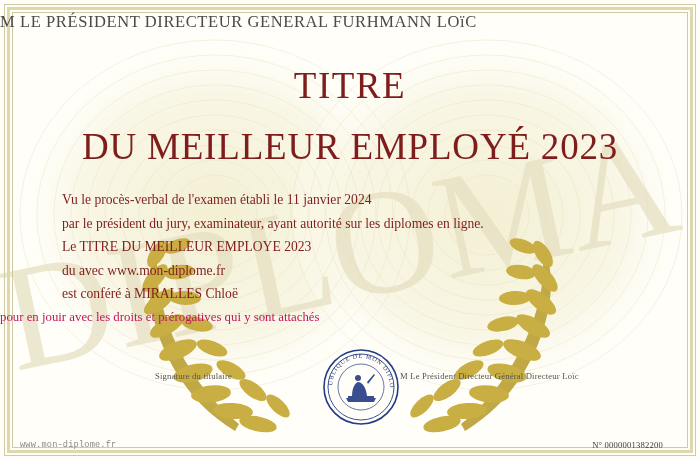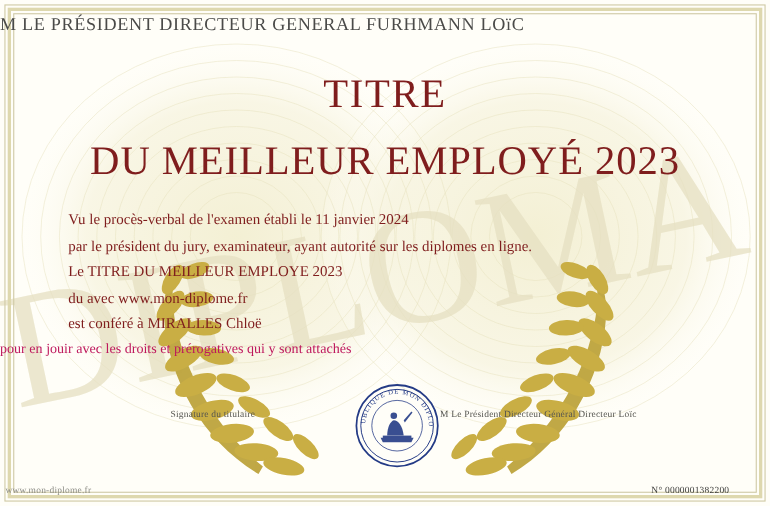--- a/index.html
+++ b/index.html
@@ -153,25 +153,26 @@
   .seal {
     position: absolute;
     left: 322px;
     top: 348px;
     width: 78px;
     height: 78px;
   }
 
   .footer-left {
     position: absolute;
-    left: 5px;
+    left: 20px;
     bottom: 10px;
     font-size: 8.6px;
     color: #8b8b84;
     letter-spacing: 0.2px;
+    font-family: Liberation Mono, monospace;
   }
   .footer-right {
     position: absolute;
     right: 37px;
     bottom: 10px;
     font-size: 8.6px;
     color: #3c3c3a;
     letter-spacing: 0.2px;
   }
 </style>

